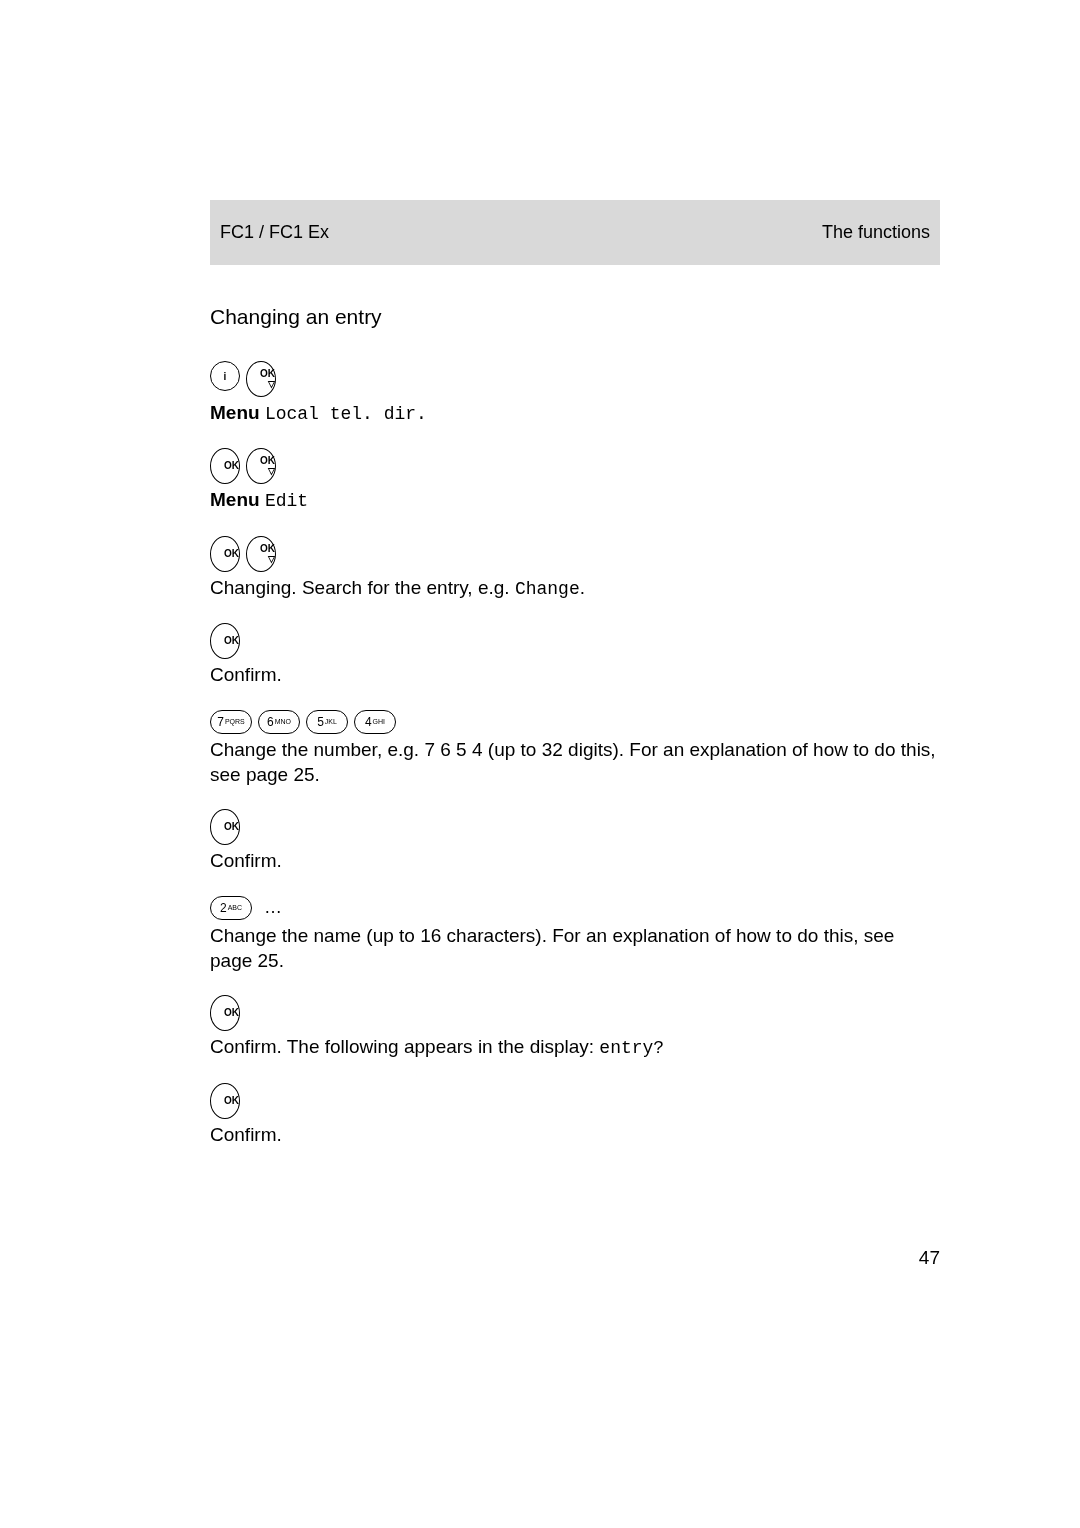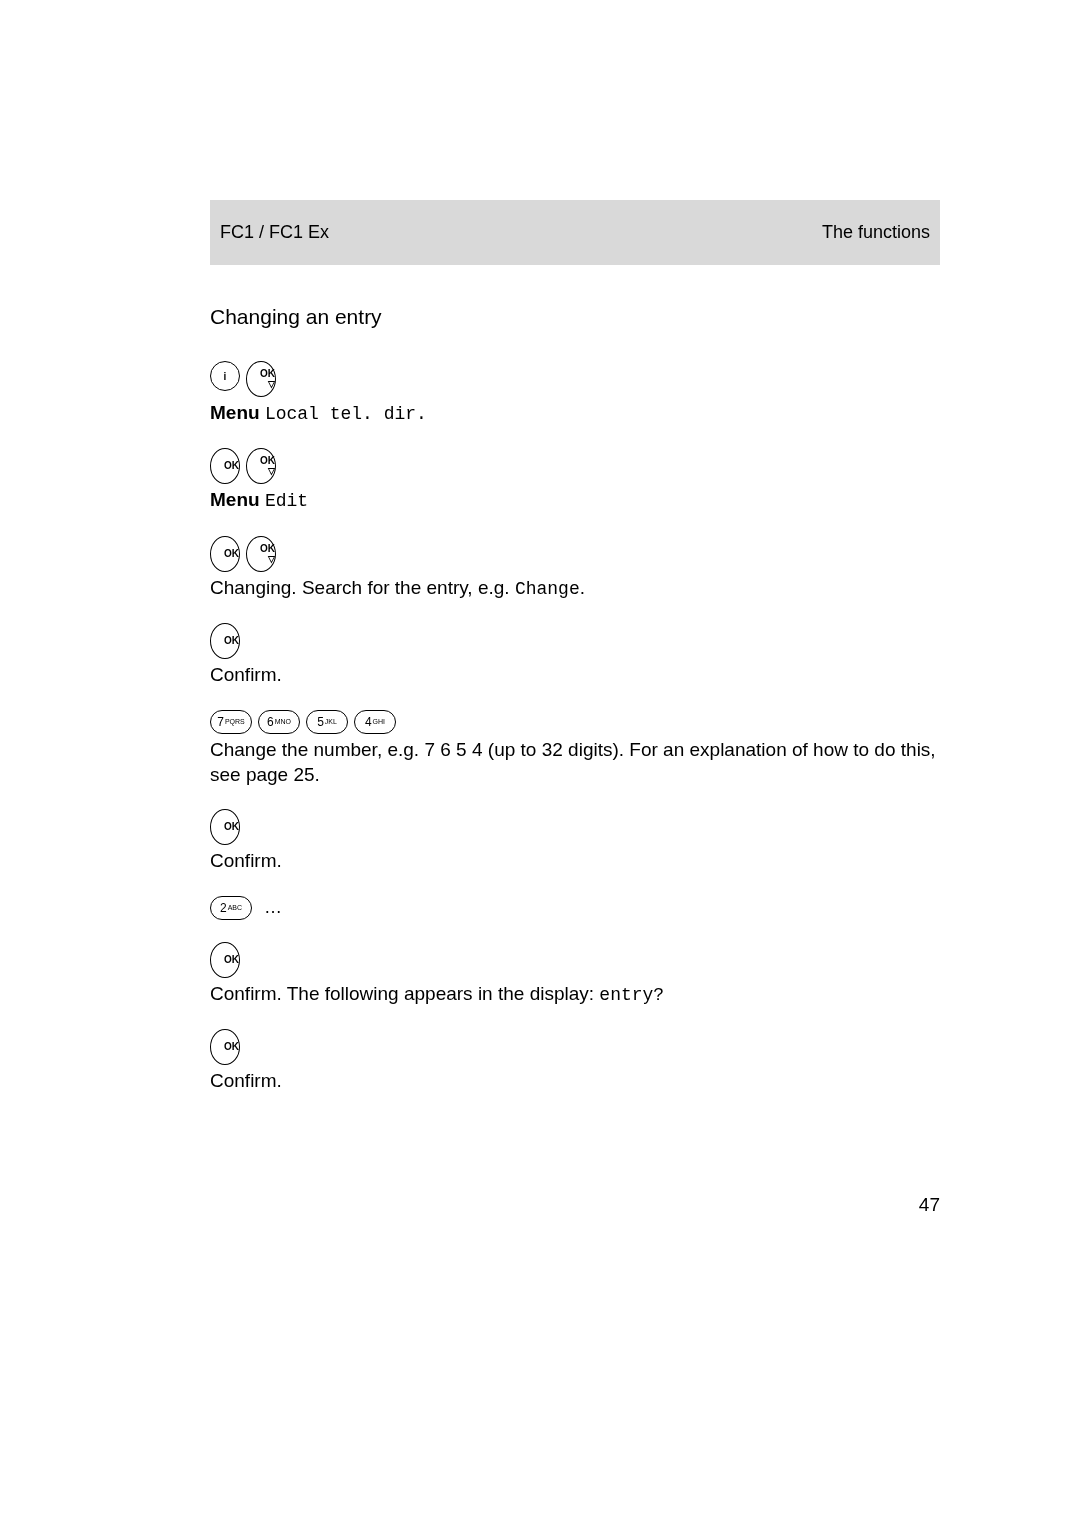--- a/index.html
+++ b/index.html
@@ -196,20 +196,21 @@
   </div>
 
   <div class="step">
     <div class="buttons-row" style="align-items:center;">
       <span class="btn-key">
           <span class="num">2</span>
           <span class="letters">ABC</span>
         </span>
       <span class="dots">…</span>
     </div>
+    <div class="step-text">Change the name (up to 16 characters). For an explanation of how to do this, see page 25.</div>
   </div>
 
   <div class="step">
     <div class="buttons-row">
       <span class="btn-ellipse">
         <span class="ok-top">OK</span>
       </span>
     </div>
     <div class="step-text">
       <span>Confirm. The following appears in the display: </span><span class="mono">entry?</span>

